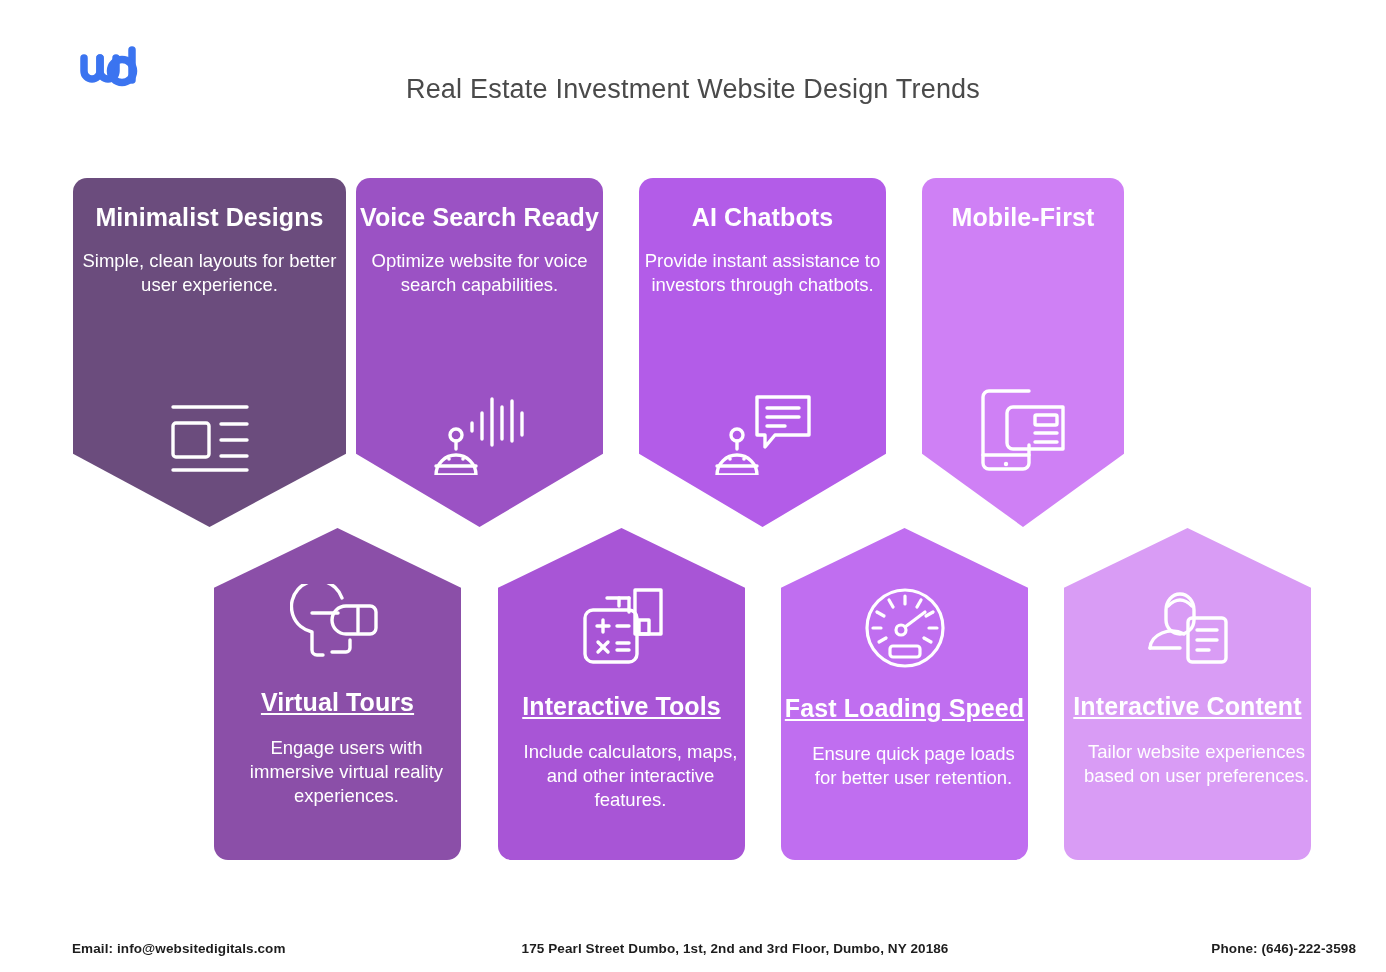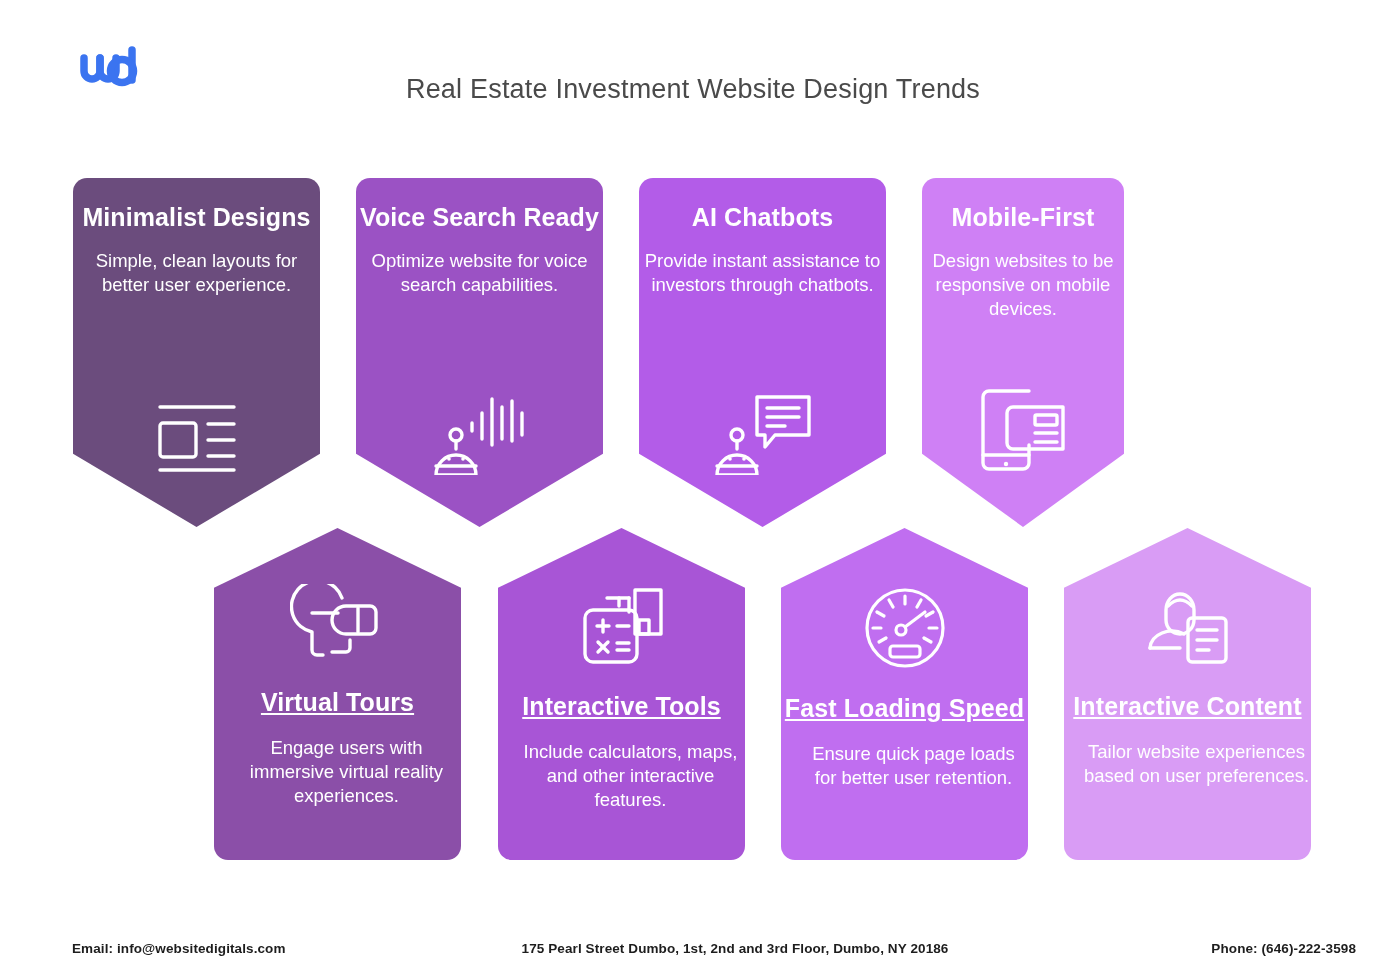--- a/index.html
+++ b/index.html
@@ -78,21 +78,21 @@
       <path d="M10 14 L10 27 A8 8 0 0 0 26 27 L26 14"></path>
       <path d="M26 14 L26 27 A8 8 0 0 0 42 27 L42 14"></path>
       <path d="M58 6 L58 36"></path>
     </g>
     <circle cx="48" cy="27" r="11.5" fill="none" stroke="#3b74f0" stroke-width="7.5"></circle>
   </svg>
 </div>
 
 <div id="title">Real Estate Investment Website Design Trends</div>
 
-<div class="card row-top" style="left:73px;top:178px;width:247px;height:349px;justify-content:flex-end;">
+<div class="card row-top" style="left:73px;top:178px;width:273px;height:349px;justify-content:flex-end;">
   <div class="shape" style="background:#6b4c7d;"></div>
   <div class="inner">
     <div class="c-title">Minimalist Designs</div>
     <div class="c-desc">Simple, clean layouts for better user experience.</div>
     <div class="c-icon">
       <svg viewBox="0 0 86 74" width="86" height="74">
         <g fill="none" stroke="#ffffff" stroke-width="3.4" stroke-linecap="round">
           <line x1="6" y1="6" x2="80" y2="6"></line>
           <rect x="6" y="22" width="36" height="34" rx="3"></rect>
           <line x1="54" y1="23" x2="80" y2="23"></line>
@@ -152,21 +152,20 @@
         </g>
       </svg>
     </div>
   </div>
 </div>
 
 <div class="card row-top" style="left:922px;top:178px;width:202px;height:349px;">
   <div class="shape" style="background:#cf80f5;"></div>
   <div class="inner">
     <div class="c-title">Mobile-First</div>
-    <div class="c-desc">Design websites to be responsive on mobile devices.</div>
     <div class="c-icon">
       <svg viewBox="0 0 92 90" width="92" height="90">
         <g fill="none" stroke="#ffffff" stroke-width="3.4" stroke-linecap="round" stroke-linejoin="round">
           <path d="M52 6 H12 a6 6 0 0 0 -6 6 v66 a6 6 0 0 0 6 6 h34 a6 6 0 0 0 6 -6 V60"></path>
           <line x1="6" y1="70" x2="52" y2="70"></line>
           <circle cx="29" cy="79" r="2.2" fill="#ffffff" stroke="none"></circle>
           <path d="M36 22 h50 v42 h-50 a6 6 0 0 1 -6 -6 v-30 a6 6 0 0 1 6 -6 z"></path>
           <rect x="58" y="30" width="22" height="10" rx="1.5"></rect>
           <line x1="58" y1="48" x2="80" y2="48"></line>
           <line x1="58" y1="57" x2="80" y2="57"></line>

